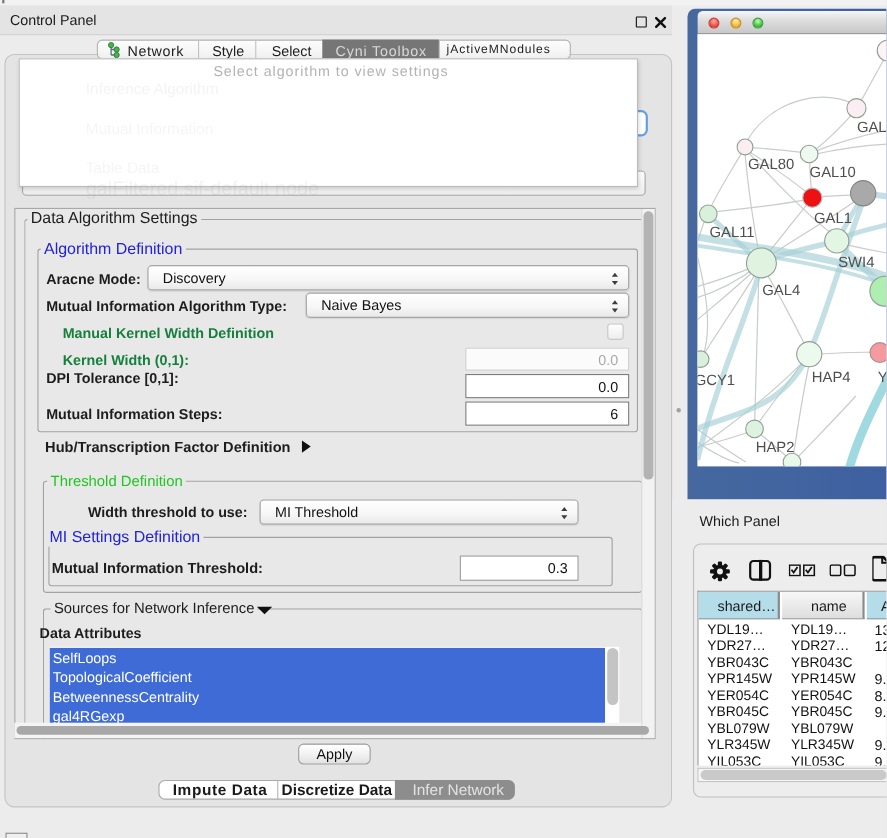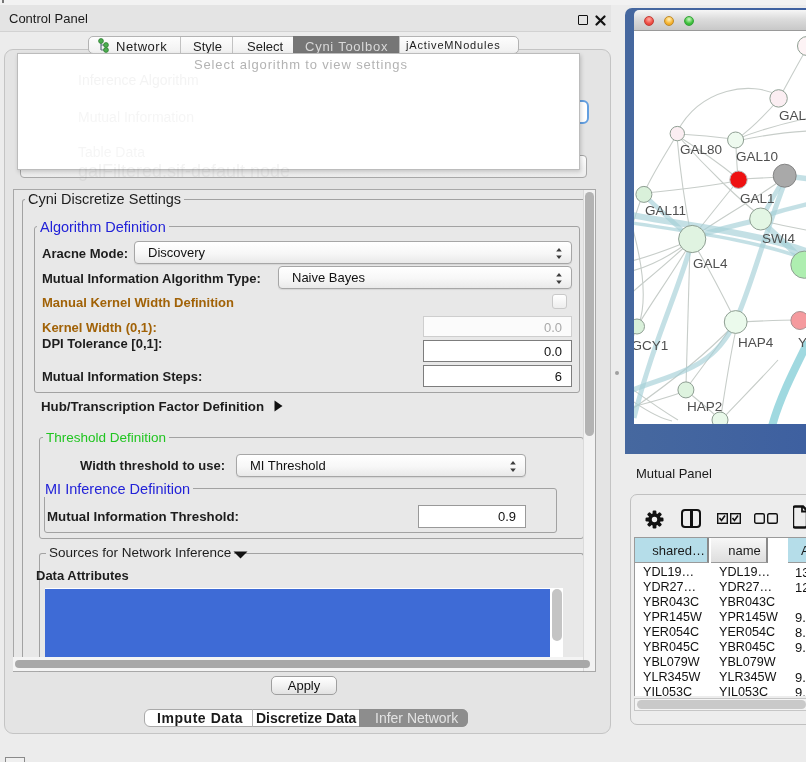--- a/index.html
+++ b/index.html
@@ -1,19 +1,19 @@
 <!DOCTYPE html>
 <html><head>
 <meta charset="utf-8">
 <style>
 * { margin:0; padding:0; box-sizing:border-box; }
 html,body { width:806px; height:762px; background:#ececec; font-family:"Liberation Sans", sans-serif; overflow:hidden; position:relative; }
 .abs { position:absolute; }
 .lbl { font-size:13px; font-weight:bold; color:#1d1d1d; white-space:nowrap; }
-.gray { color:#a16207; }
+.gray { color:#15803d;margin-left:15px; }
 .group { position:absolute; border:1px solid #a2a2a2; border-radius:3px; }
 .gtitle { position:absolute; font-size:13px; color:#1d1d1d; background:#e8e8e8; padding:0 3px; white-space:nowrap; }
 .combo { position:absolute; border:1px solid #a6a6a6; border-radius:4px; background:linear-gradient(#ffffff, #f7f7f7 55%, #e9e9e9); box-shadow:0 1px 1px rgba(0,0,0,0.08);padding-left:16px; }
 .combo .ct { position:absolute; left:13px; top:3px; font-size:13px; color:#111; white-space:nowrap; }
 .stepper { position:absolute; right:8px; top:5px; width:8px; height:13px; }
 .field { position:absolute; background:#fff; font-size:13px; color:#111; text-align:right; padding-right:9px; line-height:21px; }
 </style>
 </head>
 <body>
 
@@ -43,21 +43,21 @@
 </svg>
 <div class="abs" style="left:116px;top:38.5px;font-size:13px;letter-spacing:0.5px;color:#1d1d1d;">Network</div>
 <div class="abs" style="left:193px;top:38.5px;font-size:13px;color:#1d1d1d;">Style</div>
 <div class="abs" style="left:247px;top:38.5px;font-size:13px;color:#1d1d1d;">Select</div>
 <div class="abs" style="left:305px;top:38.5px;font-size:13px;letter-spacing:0.75px;color:#d9d9d9;">Cyni Toolbox</div>
 <div class="abs" style="left:406px;top:38.5px;font-size:11px;letter-spacing:0.85px;color:#1d1d1d;">jActiveMNodules</div>
 
 <div class="abs" id="scrollpane" style="left:13px;top:189px;width:583px;height:483px;background:#e8e8e8;border:1px solid #a8a8a8;"></div>
 
 <div class="abs" style="left:22px;top:198.5px;width:565px;height:459px;border:1px solid #a2a2a2;border-bottom:none;border-radius:3px 3px 0 0;"></div>
-<div class="gtitle" style="left:25px;top:191px;font-size:14.5px;">Cyni Discretize Settings</div>
+<div class="gtitle" style="left:25px;top:191px;font-size:14.5px;">Data Algorithm Settings</div>
 
 <div class="group" style="left:34px;top:226px;width:546px;height:167px;"></div>
 <div class="gtitle" style="left:37px;top:219px;color:#2222d8;font-size:14.5px;">Algorithm Definition</div>
 
 <div class="lbl" style="position:absolute;left:42px;top:246px;">Aracne Mode:</div>
 <div class="combo" style="left:134px;top:241px;width:438px;height:23px;">
     <span class="ct">Discovery</span>
 <svg class="stepper" width="8" height="13" viewBox="0 0 8 13">
       <path d="M4,1 L6.8,4.6 H1.2 Z" fill="#3c3c3c"></path>
       <path d="M4,12 L6.8,8.4 H1.2 Z" fill="#3c3c3c"></path>
@@ -96,33 +96,34 @@
 <div class="lbl" style="position:absolute;left:80px;top:458px;">Width threshold to use:</div>
 <div class="combo" style="left:236px;top:454px;width:290px;height:23px;">
     <span class="ct">MI Threshold</span>
 <svg class="stepper" width="8" height="13" viewBox="0 0 8 13">
       <path d="M4,1 L6.8,4.6 H1.2 Z" fill="#3c3c3c"></path>
       <path d="M4,12 L6.8,8.4 H1.2 Z" fill="#3c3c3c"></path>
     </svg>
   </div>
 
 <div class="group" style="left:44px;top:488px;width:513px;height:45px;"></div>
-<div class="gtitle" style="left:42px;top:481px;color:#2222d8;font-size:14.5px;">MI Inference Definition</div>
+<div class="gtitle" style="left:42px;top:481px;color:#2222d8;font-size:14.5px;">MI Settings Definition</div>
 <div class="lbl" style="position:absolute;left:47px;top:509px;font-size:13.3px;">Mutual Information Threshold:</div>
-<div class="field" style="left:418px;top:505px;width:108px;height:23px;border:1px solid #999;">0.9</div>
+<div class="field" style="left:418px;top:505px;width:108px;height:23px;border:1px solid #999;">0.3</div>
 
 <div class="abs" style="left:39px;top:552.5px;width:545px;height:119px;border:1px solid #a2a2a2;border-bottom:none;border-radius:3px 3px 0 0;"></div>
 <div class="gtitle" style="left:46px;top:545px;font-size:13.5px;">Sources for Network Inference</div>
 <svg class="abs" style="left:233px;top:550.5px;" width="15px" height="8px" viewBox="0 0 15 8">
     <path d="M0.5,0.5 L14.5,0.5 L7.5,7.5 Z" fill="#111"></path>
   </svg>
 
 <div class="lbl" style="position:absolute;left:36px;top:568px;">Data Attributes</div>
 <div class="abs" style="left:45px;top:588px;width:518px;height:70px;background:#fff;overflow:hidden;">
   <div style="position:absolute;left:0;top:1px;width:505px;height:70px;background:#3e6bd6;"></div>
+  <div style="position:absolute;left:3px;top:2px;font-size:13px;color:#fff;line-height:17.4px;">SelfLoops<br>TopologicalCoefficient<br>BetweennessCentrality<br>gal4RGexp</div>
   <div style="position:absolute;left:506.5px;top:1px;width:10px;height:52px;background:#c4c4c4;border-radius:5px;"></div>
 </div>
 
 <div class="abs" style="left:20px;top:155px;width:567px;height:23px;border:1px solid #a8a8a8;border-radius:4px;background:linear-gradient(#fff,#ececec);"></div>
 <div class="abs" style="left:571px;top:100px;width:18px;height:24px;border:2.5px solid #639fe0;border-radius:6px;background:#fff;"></div>
 
 <div class="abs" style="left:17px;top:53px;width:563px;height:116.5px;background:#fff;border:1px solid #bcbcbc;box-shadow:1px 2px 4px rgba(0,0,0,0.18);">
   <div style="position:absolute;left:176px;top:3px;font-size:13px;letter-spacing:0.85px;color:#b3b3b3;">Select algorithm to view settings</div>
   <div style="position:absolute;left:60px;top:18px;font-size:14px;color:rgba(80,80,80,0.07);">Inference Algorithm</div>
   <div style="position:absolute;left:60px;top:55px;font-size:14px;color:rgba(80,80,80,0.06);">Mutual Information</div>
@@ -231,21 +232,21 @@
   <text x="693" y="268">GAL4</text>
   <text x="631.5" y="350">GCY1</text>
   <text x="738" y="347">HAP4</text>
   <text x="798" y="347">Y</text>
   <text x="687" y="410.5">HAP2</text>
 </g>
 </svg>
 </div>
 
 <div class="abs" style="left:611px;top:454px;width:195px;height:308px;background:#ececec;"></div>
-<div class="abs" style="left:636px;top:466px;font-size:13px;color:#1a1a1a;">Mutual Panel</div>
+<div class="abs" style="left:636px;top:466px;font-size:13px;color:#1a1a1a;">Which Panel</div>
 <div class="abs" style="left:630px;top:494px;width:185px;height:231px;background:#ededed;border:1px solid #c0c0c0;border-radius:7px;"></div>
 
 <svg class="abs" style="left:645px;top:510px;" width="19" height="19" viewBox="0 0 19 19">
 <g fill="#111">
 <circle cx="9.5" cy="9.5" r="6.2"></circle>
 <g>
 <rect x="7.6" y="0.5" width="3.8" height="18" rx="1.2"></rect>
 <rect x="7.6" y="0.5" width="3.8" height="18" rx="1.2" transform="rotate(45 9.5 9.5)"></rect>
 <rect x="7.6" y="0.5" width="3.8" height="18" rx="1.2" transform="rotate(90 9.5 9.5)"></rect>
 <rect x="7.6" y="0.5" width="3.8" height="18" rx="1.2" transform="rotate(135 9.5 9.5)"></rect>
@@ -265,21 +266,21 @@
 <rect x="0.7" y="0.7" width="9.6" height="9.6" fill="none" stroke="#111" stroke-width="1.4" rx="1.5"></rect>
 <rect x="13.7" y="0.7" width="9.6" height="9.6" fill="none" stroke="#111" stroke-width="1.4" rx="1.5"></rect>
 </svg>
 <svg class="abs" style="left:793px;top:505px;" width="13" height="24" viewBox="0 0 13 24">
 <path d="M2,1.5 h8 l4,4 v15 a2,2 0 0 1 -2,2 h-10 a2,2 0 0 1 -2,-2 v-17 a2,2 0 0 1 2,-2 z" fill="none" stroke="#111" stroke-width="2.4"></path>
 <path d="M9,1.5 v5 h5" fill="none" stroke="#111" stroke-width="1.8"></path>
 </svg>
 
 <div class="abs" id="tablewrap" style="left:634px;top:537px;width:172px;height:158.5px;border-top:1px solid #9a9a9a;border-left:1px solid #9a9a9a;background:#fff;overflow:hidden;">
   <div style="position:absolute;left:0px;top:0px;width:74px;height:25px;background:#b5dde9;border-right:2px solid #8a8a8a;border-bottom:1px solid #9a9a9a;font-size:13px;color:#1a1a1a;text-align:right;line-height:25px;padding-right:2px;">shared…</div>
-  <div style="position:absolute;left:76px;top:0px;width:57px;height:25px;background:linear-gradient(#f7f7f7,#dedede);border-right:2px solid #8a8a8a;border-bottom:1px solid #9a9a9a;font-size:13px;color:#1a1a1a;text-align:center;text-indent:12px;line-height:25px;">name</div>
+  <div style="position:absolute;left:76px;top:0px;width:75px;height:25px;background:linear-gradient(#f7f7f7,#dedede);border-right:2px solid #8a8a8a;border-bottom:1px solid #9a9a9a;font-size:13px;color:#1a1a1a;text-align:center;text-indent:12px;line-height:25px;">name</div>
   <div style="position:absolute;left:153px;top:0px;width:20px;height:25px;background:#b5dde9;border-bottom:1px solid #9a9a9a;font-size:13px;color:#1a1a1a;padding-left:13px;line-height:25px;">A</div>
   <div style="position:absolute;left:8px;top:27px;font-size:12.6px;color:#111;line-height:15px;">YDL19…<br>YDR27…<br>YBR043C<br>YPR145W<br>YER054C<br>YBR045C<br>YBL079W<br>YLR345W<br>YIL053C</div>
   <div style="position:absolute;left:84px;top:27px;font-size:12.6px;color:#111;line-height:15px;">YDL19…<br>YDR27…<br>YBR043C<br>YPR145W<br>YER054C<br>YBR045C<br>YBL079W<br>YLR345W<br>YIL053C</div>
   <div style="position:absolute;left:160px;top:27px;font-size:13px;color:#111;line-height:15px;">13<br>12<br>&nbsp;<br>9.<br>8.<br>9.<br>&nbsp;<br>9.<br>9.</div>
 </div>
 
 <div class="abs" style="left:634px;top:698px;width:172px;height:13px;background:#f4f4f4;border:1px solid #c6c6c6;border-right:none;"></div>
 <div class="abs" style="left:637px;top:700px;width:169px;height:9px;background:#c9c9c9;border-radius:4.5px;"></div>
 
 <div class="abs" style="left:5px;top:757px;width:20px;height:10px;border:1.5px solid #8a8a8a;background:#f0f0f0;"></div>

